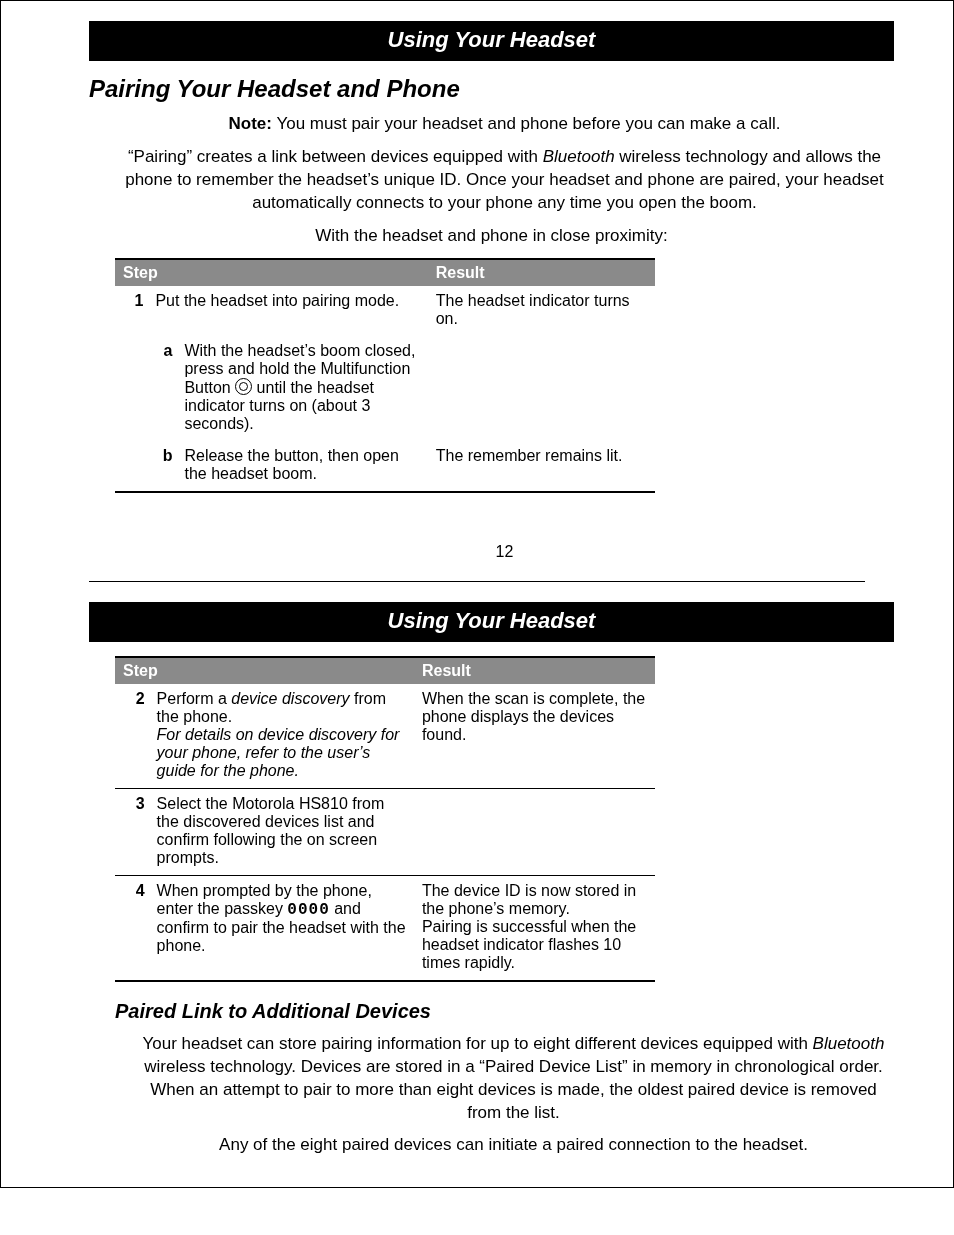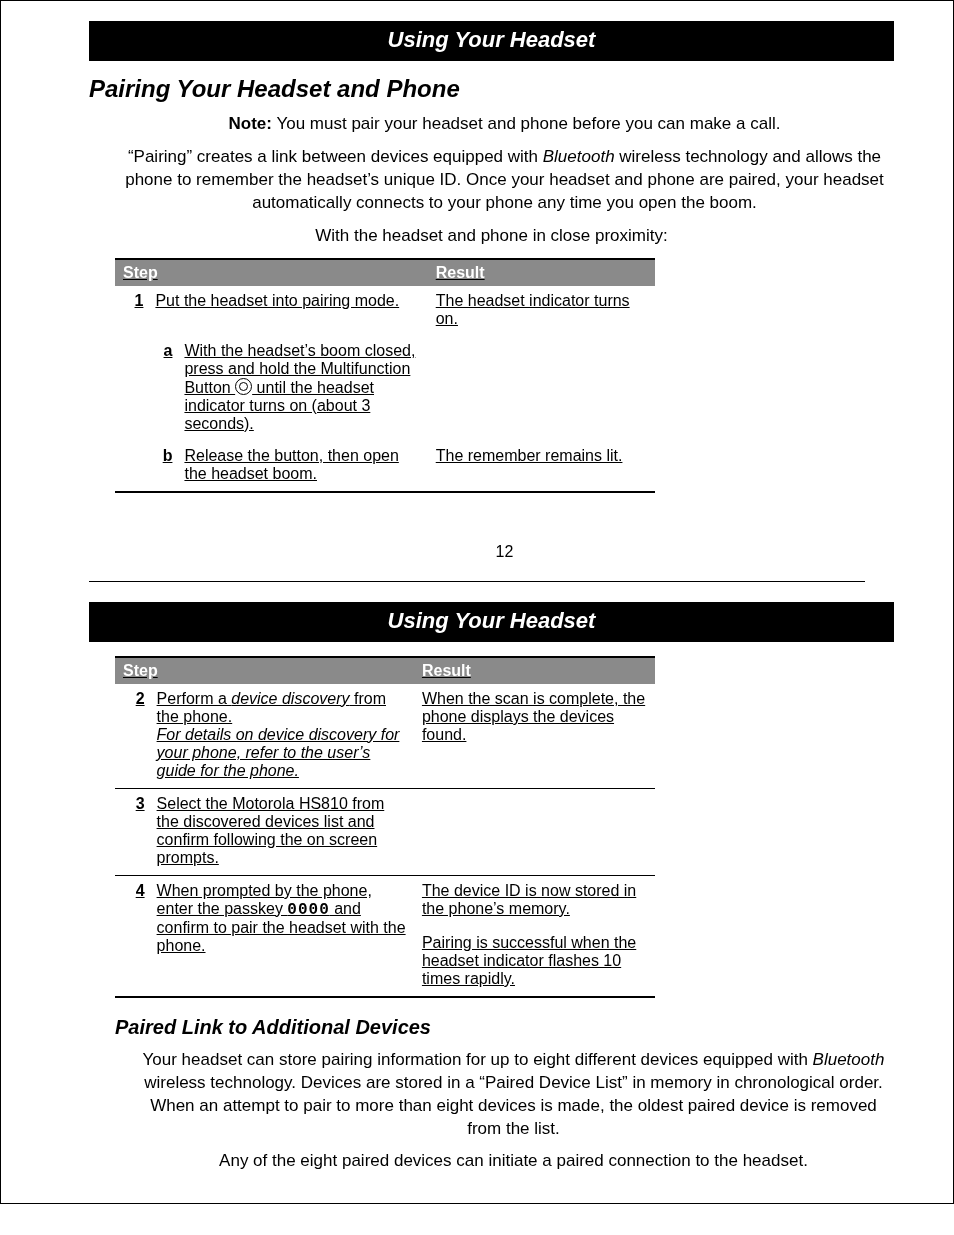--- a/index.html
+++ b/index.html
@@ -6,21 +6,21 @@
   .sheet{width:954px;margin:0 auto;border:1px solid #000;box-sizing:border-box;}
   .page{padding:20px 59px 20px 88px;}
   .sep{border-top:1px solid #000;margin:0 88px;}
   .banner{background:#000;color:#fff;text-align:center;font-weight:bold;font-style:italic;font-size:22px;padding:6px 0 8px;font-family:Arial,Helvetica,sans-serif;}
   .h1{font-weight:bold;font-style:italic;font-size:24px;margin:14px 0 8px;}
   .h2{font-weight:bold;font-style:italic;font-size:20px;margin:18px 0 6px;}
   .body{font-size:17px;line-height:1.35;text-align:center;}
   .indent{margin-left:26px;}
   .note-label{font-weight:bold;}
   .para{margin:10px 0;}
-  .tbl{width:540px;margin-left:26px;border-collapse:collapse;font-size:16px;text-decoration:underline;}
+  .tbl{width:540px;margin-left:26px;border-collapse:collapse;font-size:16px;}
   .tbl .toprule td,.tbl .toprule th{border-top:2.5px solid #000;}
   .tbl .botrule td{border-bottom:2.5px solid #000;}
   .tbl th{background:#8a8a8a;color:#fff;text-align:left;font-weight:bold;padding:4px 8px;}
   .tbl td{vertical-align:top;padding:6px 8px 8px;}
   .tbl td.num{font-weight:bold;text-align:right;width:22px;padding-right:4px;}
   .tbl td.sub{font-weight:bold;text-align:right;width:18px;padding-right:4px;}
   .tbl td.action{width:255px;}
   .tbl td.result{width:230px;}
   .thinrule td{border-bottom:1px solid #000;}
   .pg-num{font-size:16px;margin-top:50px;}
@@ -108,21 +108,21 @@
         <td class="action">Select the Motorola HS810 from the discovered devices list and confirm following the on screen prompts.</td>
         <td class="result"></td>
       </tr>
       <tr class="botrule">
         <td class="num">4</td>
         <td class="action">
           <span>When prompted by the phone, enter the passkey </span><span class="mono">0000</span><span> and confirm to pair the headset with the phone.</span>
         </td>
         <td class="result">
           <div>The device ID is now stored in the phone’s memory.</div>
-          <div style="margin-top:16px">Pairing is successful when the headset indicator flashes 10 times rapidly.</div>
+          <div style="margin-top:0">Pairing is successful when the headset indicator flashes 10 times rapidly.</div>
         </td>
       </tr>
     </tbody>
       </table>
 
     <div class="h2 indent">Paired Link to Additional Devices</div>
     <div class="body" style="margin-left:44px">
       <div class="para">
         <span>Your headset can store pairing information for up to eight different devices equipped with </span><span class="ital">Bluetooth</span><span>  wireless technology. Devices are stored in a “Paired Device List” in memory in chronological order. When an attempt to pair to more than eight devices is made, the oldest paired device is removed from the list.</span>
       </div>

